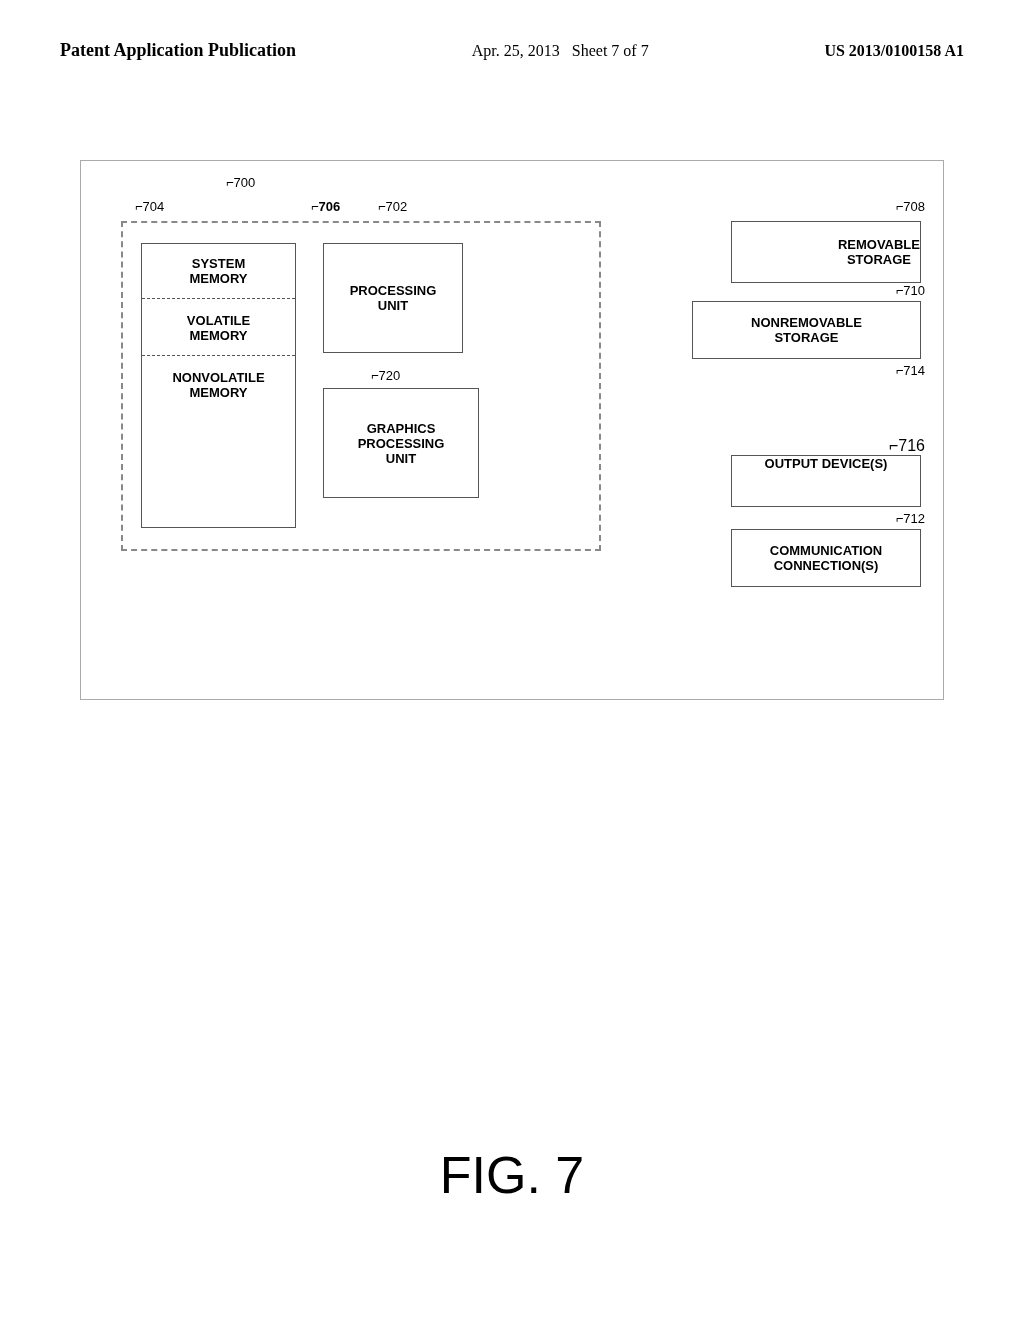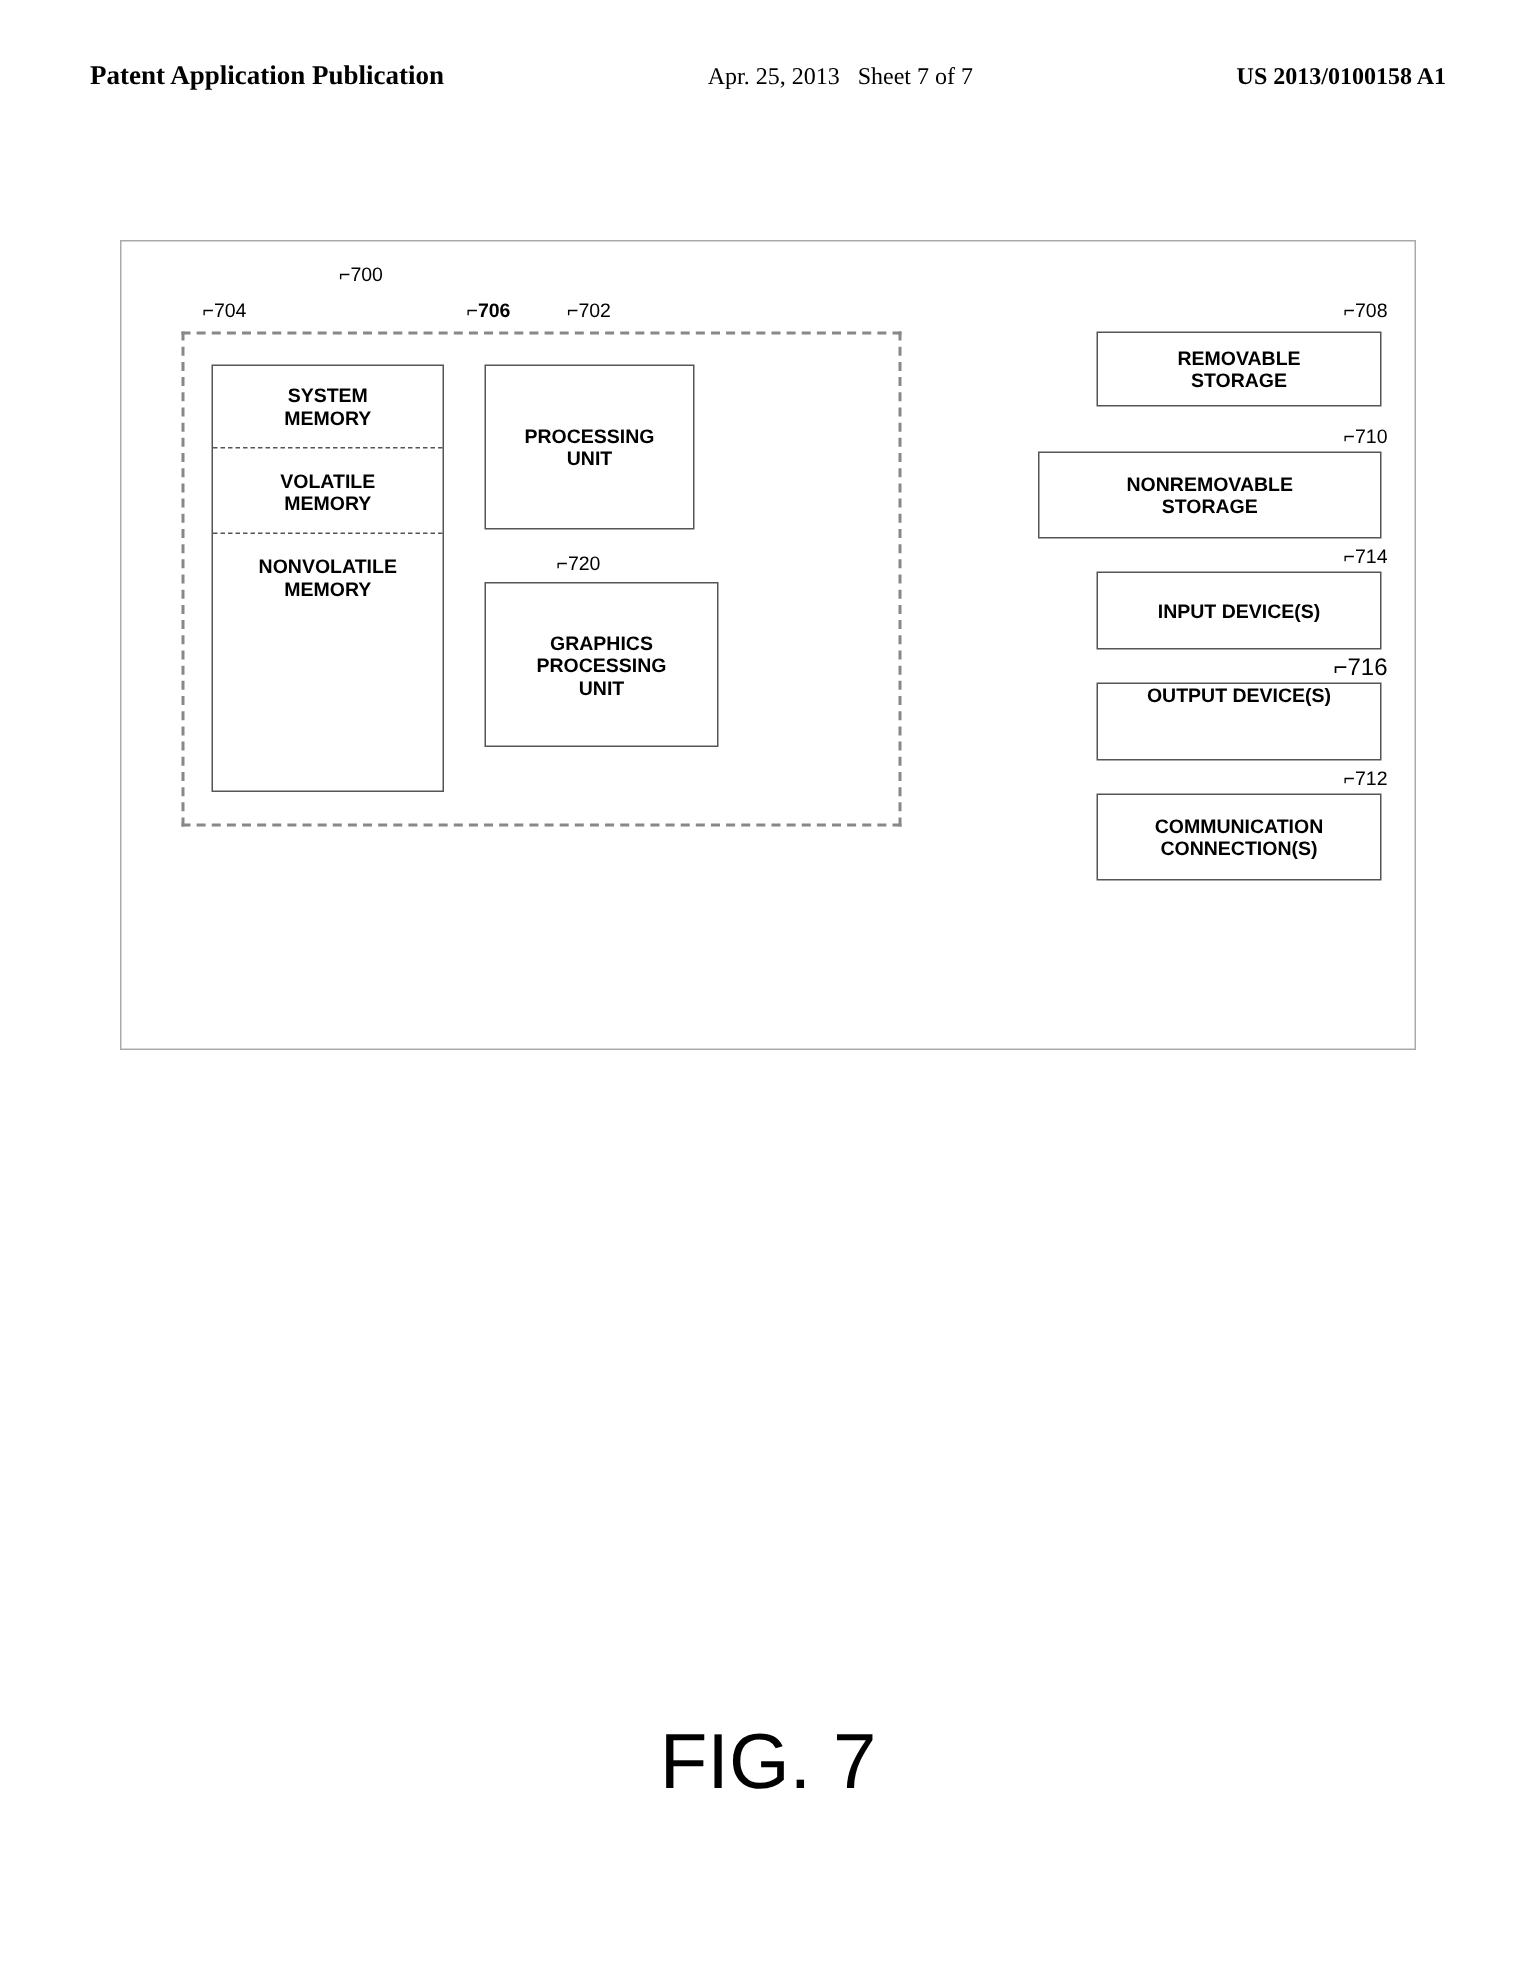--- a/index.html
+++ b/index.html
@@ -9,21 +9,21 @@
       background: #ffffff;
       font-family: 'Times New Roman', Times, serif;
       position: relative;
       overflow: hidden;
     }
 
     
     .header {
       display: flex;
       justify-content: space-between;
-      align-items: flex-end;
+      align-items: center;
       padding: 40px 60px 0 60px;
     }
 
     
     .diagram-container {
       position: absolute;
       top: 160px;
       left: 80px;
       right: 80px;
       height: 540px;
@@ -122,21 +122,21 @@
         <div>UNIT</div>
       </div>
     </div>
 
   </div>
 
   <div style="position:absolute; top:38px; right:18px; font-size:13px; font-family:Arial,sans-serif;">
     ⌐<span>708</span>
   </div>
 
-  <div style="position:absolute; top:60px; right:22px; width:190px; height:50px; border:1.5px solid #555; display:flex; align-items:center; justify-content:center;margin-left:16px;">
+  <div style="position:absolute; top:60px; right:22px; width:190px; height:62px; border:1.5px solid #555; display:flex; align-items:center; justify-content:flex-end;margin-left:16px;">
     <div style="text-align:center; font-size:13px; font-family:Arial,sans-serif; font-weight:bold;">
       <div>REMOVABLE</div>
       <div>STORAGE</div>
     </div>
   </div>
 
   <div style="position:absolute; top:122px; right:18px; font-size:13px; font-family:Arial,sans-serif;">
     ⌐<span>710</span>
   </div>
 
@@ -144,25 +144,20 @@
     <div style="text-align:center; font-size:13px; font-family:Arial,sans-serif; font-weight:bold;">
       <div>NONREMOVABLE</div>
       <div>STORAGE</div>
     </div>
   </div>
 
   <div style="position:absolute; top:202px; right:18px; font-size:13px; font-family:Arial,sans-serif;">
     ⌐<span>714</span>
   </div>
 
-  <div style="position:absolute; top:220px; right:22px; width:190px; height:52px; border:1.5px solid #555; display:flex; align-items:center; justify-content:center;">
-    <div style="text-align:center; font-size:13px; font-family:Arial,sans-serif; font-weight:bold;">
-      <div>INPUT DEVICE(S)</div>
-    </div>
-  </div>
 
   <div style="position:absolute; top:276px; right:18px; font-size:16px; font-family:Arial,sans-serif;">
     ⌐<span>716</span>
   </div>
 
   <div style="position:absolute; top:294px; right:22px; width:190px; height:52px; border:1.5px solid #555; display:flex; justify-content:center;">
     <div style="text-align:center; font-size:13px; font-family:Arial,sans-serif; font-weight:bold;">
       <div>OUTPUT DEVICE(S)</div>
     </div>
   </div>

